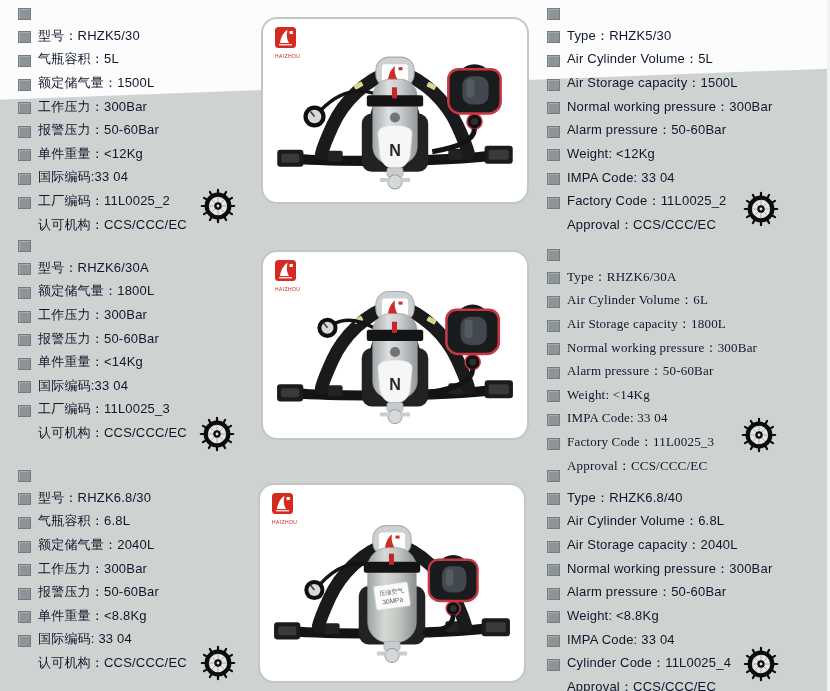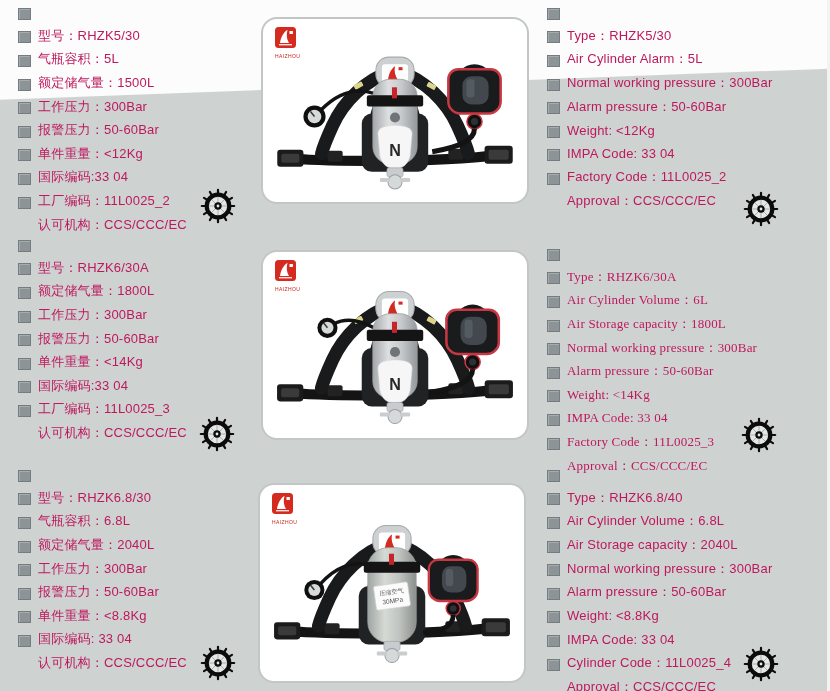--- a/index.html
+++ b/index.html
@@ -17,21 +17,21 @@
     position:absolute;right:0;top:0;bottom:0;width:3px;background:#f2f4f3;
   }
   .spec-col{position:absolute;width:250px;}
   .spec-line{display:flex;align-items:center;height:23.6px;}
   .bullet{
     flex:none;width:13px;height:12px;margin-right:7px;
     background:#8d9497;border:1px solid #757c80;box-sizing:border-box;
     box-shadow:inset 1px 1px 0 rgba(255,255,255,.22);
   }
   .spec-text{
-    font-size:13px;color:#be185d;white-space:nowrap;letter-spacing:.2px;margin-top:44px;
+    font-size:13px;color:#0f172a;white-space:nowrap;letter-spacing:.2px;margin-top:44px;
   }
   .card{
     position:absolute;left:261px;width:268px;background:#ffffff;
     border:2px solid #c2c7c6;border-radius:16px;box-sizing:border-box;
   }
   .logo{position:absolute;left:12px;top:8px;width:40px;text-align:left;}
   .logo-text{font-size:5px;color:#c4271d;letter-spacing:.4px;margin-top:1px;}
   .product-svg{position:absolute;left:6px;right:6px;top:18px;bottom:4px;width:calc(100% - 12px);height:calc(100% - 22px);}
   .wheel{position:absolute;width:36px;height:36px;}
   
@@ -137,21 +137,25 @@
     </div>
 </div>
 
 <div class="spec-col" style="left:547px;top:2px;">
   <div class="spec-line">
       <span class="bullet"></span>
       <span class="spec-text">Type：RHZK5/30</span>
     </div>
   <div class="spec-line">
       <span class="bullet"></span>
-      <span class="spec-text">Air Cylinder Alarm：5L</span>
+      <span class="spec-text">Air Cylinder Volume：5L</span>
+    </div>
+  <div class="spec-line">
+      <span class="bullet"></span>
+      <span class="spec-text">Air Storage capacity：1500L</span>
     </div>
   <div class="spec-line">
       <span class="bullet"></span>
       <span class="spec-text">Normal working pressure：300Bar</span>
     </div>
   <div class="spec-line">
       <span class="bullet"></span>
       <span class="spec-text">Alarm pressure：50-60Bar</span>
     </div>
   <div class="spec-line">

